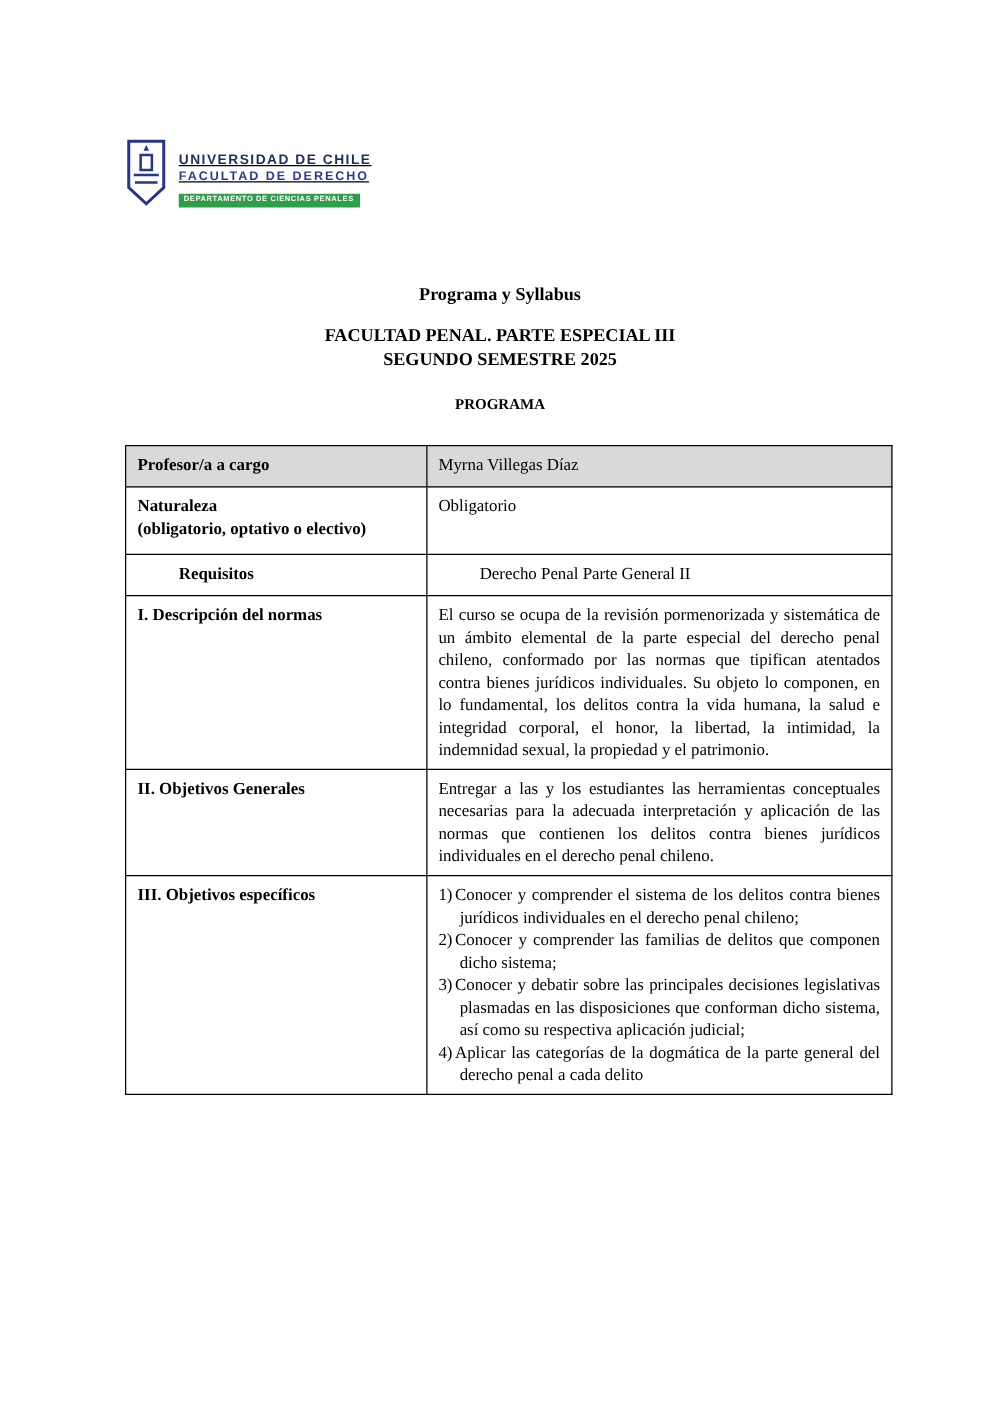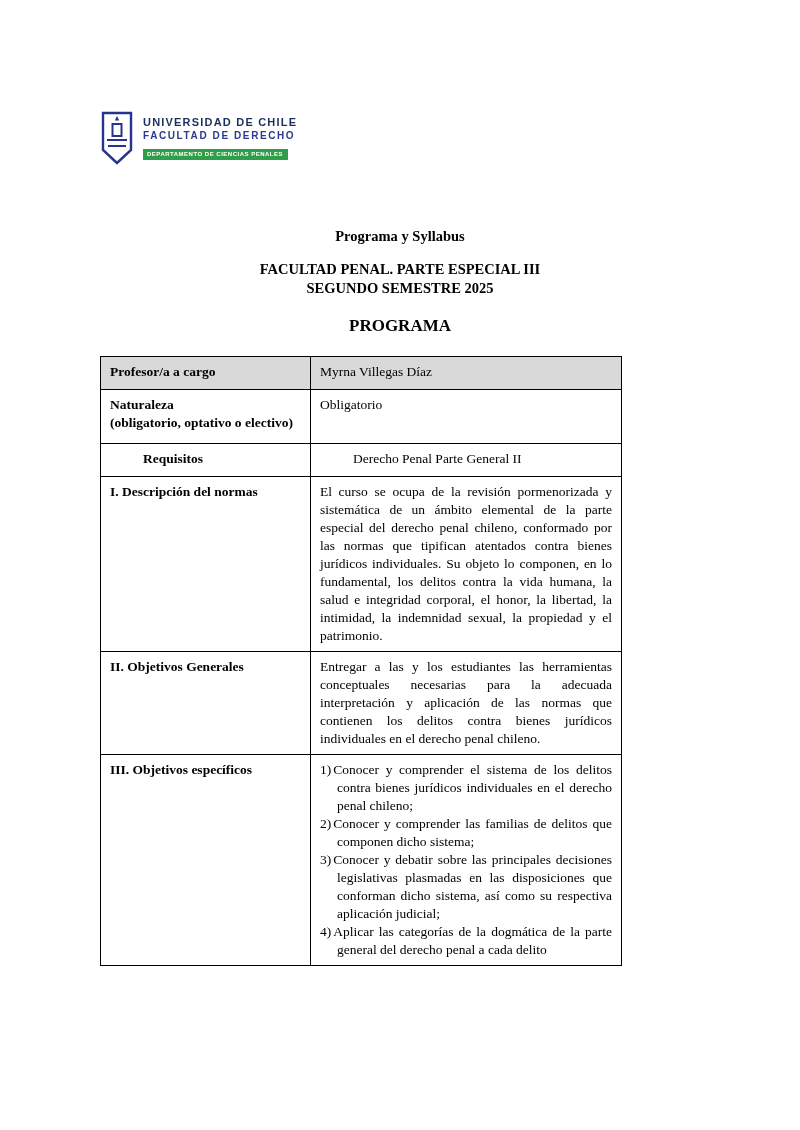--- a/index.html
+++ b/index.html
@@ -8,21 +8,21 @@
     width: 800px; height: 1130px;
     background: #ffffff;
     font-family: "Liberation Serif", "DejaVu Serif", serif;
     color: #000;
   }
   .page { position: relative; width: 800px; height: 1130px; overflow: hidden; }
 
   
   .logo-block {
     position: absolute; left: 100px; top: 110px;
-    display: flex; align-items: flex-start;
+    display: flex; align-items: center; text-decoration: underline;
   }
   .crest { display: inline-block; margin-right: 9px; }
   .logo-text { padding-top: 6px; }
   .logo-l1 {
     font-family: "Liberation Sans", sans-serif;
     font-size: 11px; font-weight: bold; letter-spacing: 1.2px;
     color: #1b2f5e; line-height: 13px;
   }
   .logo-l2 {
     font-family: "Liberation Sans", sans-serif;
@@ -34,26 +34,26 @@
     background: #2f9e49; color: #ffffff;
     font-family: "Liberation Sans", sans-serif;
     font-size: 6px; font-weight: bold; letter-spacing: 0.5px;
     padding: 2px 5px 2px 4px; line-height: 7px;
   }
 
   
   .titles { position: absolute; top: 228px; left: 0; width: 100%; text-align: center; }
   .doc-title { margin: 0 0 15px 0; font-size: 14.5px; font-weight: bold; }
   .course-title { margin: 0; font-size: 14.5px; font-weight: bold; line-height: 19px; }
-  .section-title { margin: 18px 0 0 0; font-size: 17px; font-weight: bold; }
+  .section-title { margin: 18px 0 0 0; font-size: 12px; font-weight: bold; }
 
   
   .program-table {
     position: absolute; left: 100px; top: 356px;
-    width: 522px; border-collapse: collapse;
+    width: 614px; border-collapse: collapse;
     font-size: 13.5px; line-height: 18px;
   }
   .program-table td {
     border: 1.6px solid #000;
     vertical-align: top;
     padding: 6px 9px;
   }
   .program-table .c1 { width: 236px; font-weight: bold; }
   .program-table .c2 { width: 365px; }
   .row-head td { background: #d9d9d9; height: 33px; }

